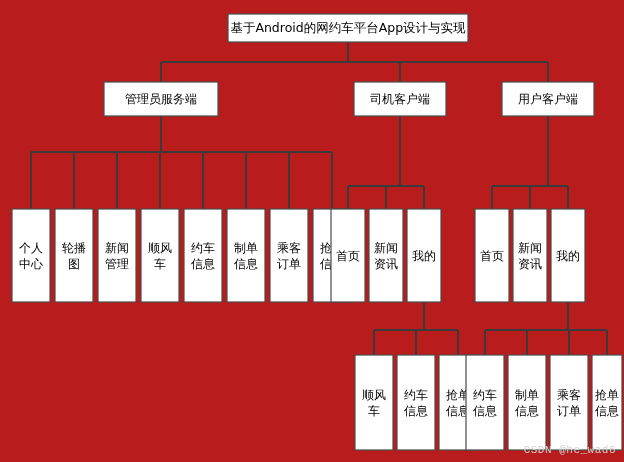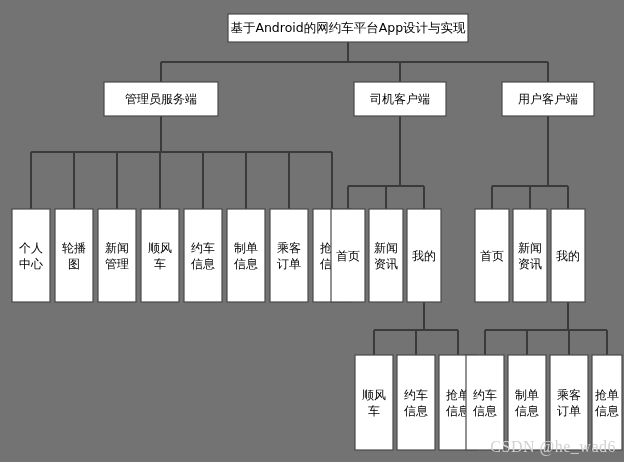--- a/index.html
+++ b/index.html
@@ -5,21 +5,21 @@
 <style>
   html, body {
     margin: 0;
     padding: 0;
     background: #ffffff;
   }
   #canvas-wrap {
     position: relative;
     width: 624px;
     height: 462px;
-    background: #737373;
+    background: #b91c1c;
     overflow: hidden;
     font-family: "DejaVu Sans", "Liberation Sans", sans-serif;
   }
   svg#tree {
     position: absolute;
     top: 0;
     left: 0;
     width: 624px;
     height: 462px;
     display: block;
@@ -42,22 +42,22 @@
     dominant-baseline: middle;
     white-space: pre;
   }
   .label-root { font-size: 12.5px; }
   .label-l2   { font-size: 12px; }
   .label-leaf { font-size: 12px; }
   .watermark {
     position: absolute;
     right: 8px;
     bottom: 6px;
-    font-family: Liberation Serif, serif;
-    font-size: 16px;
+    font-family: Liberation Mono, monospace;
+    font-size: 11px;
     color: #d2d2d2;
     letter-spacing: 0.5px;
     user-select: none;
     pointer-events: none;
   }
 </style>
 </head>
 <body>
 
 <div id="canvas-wrap">

